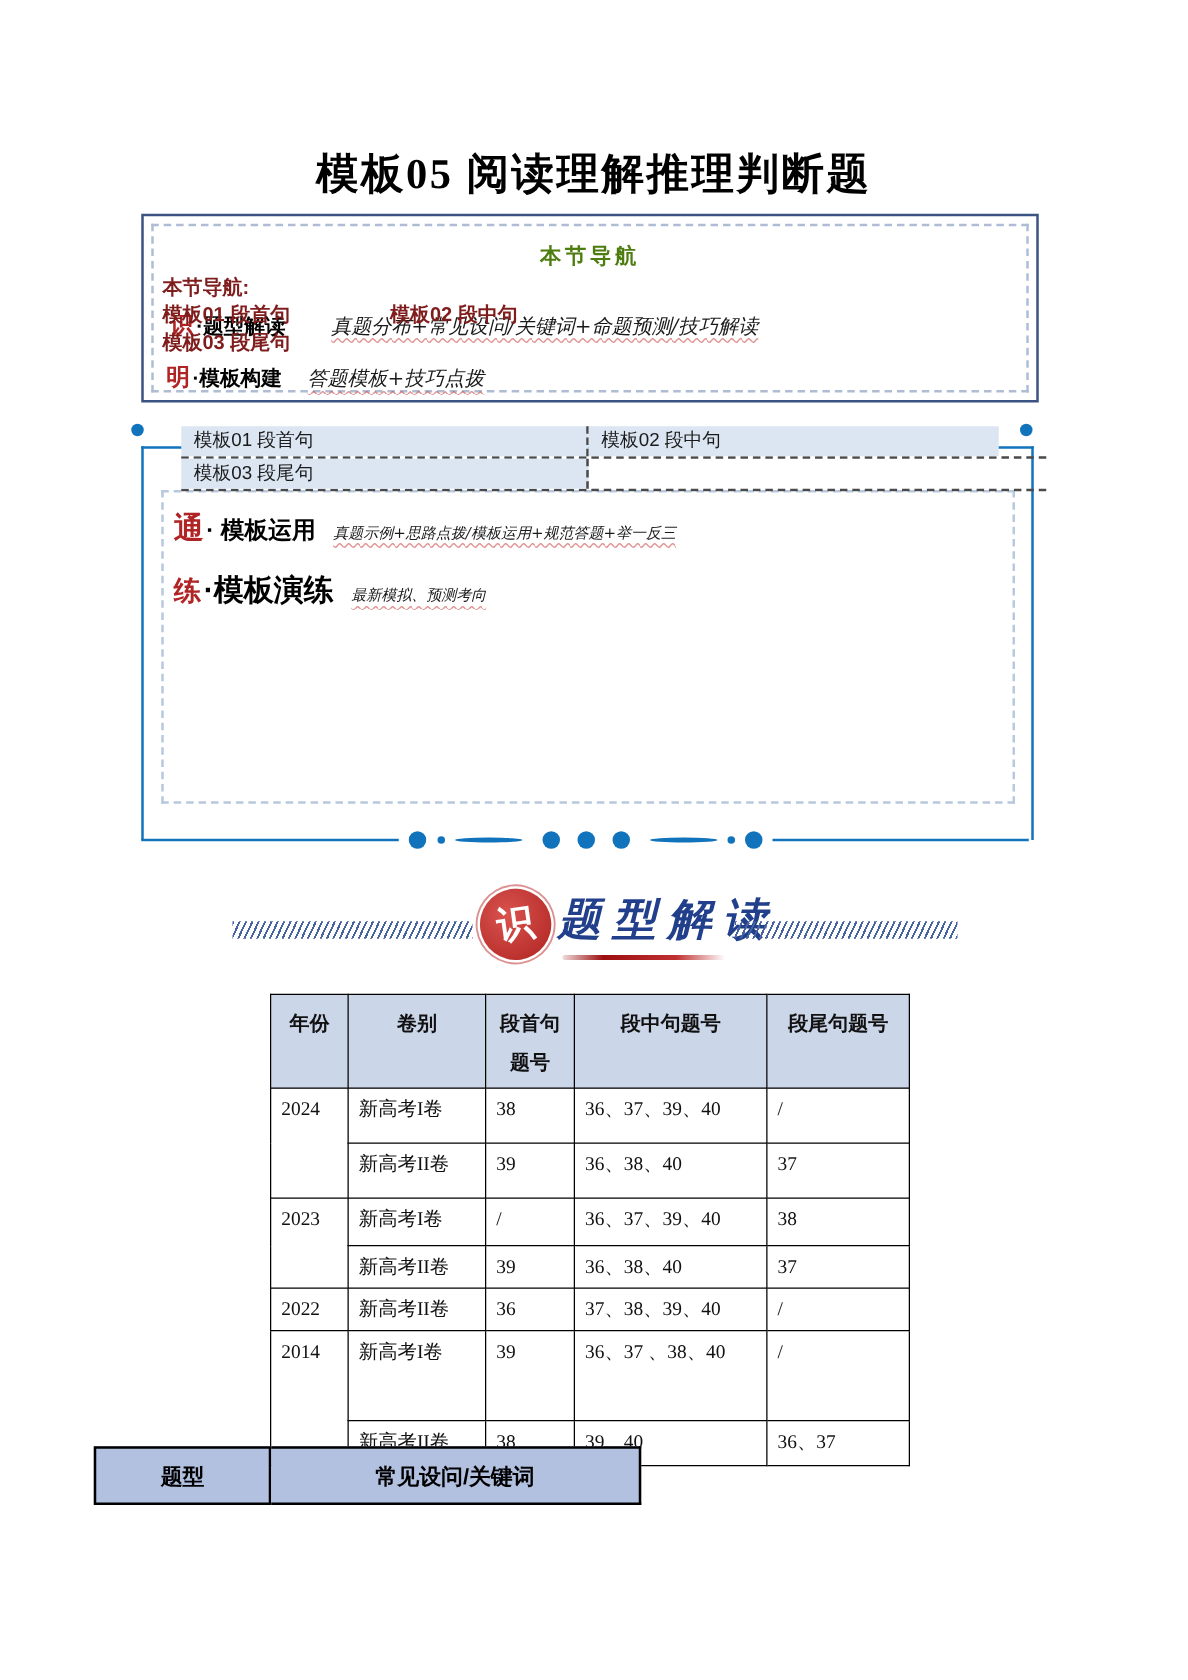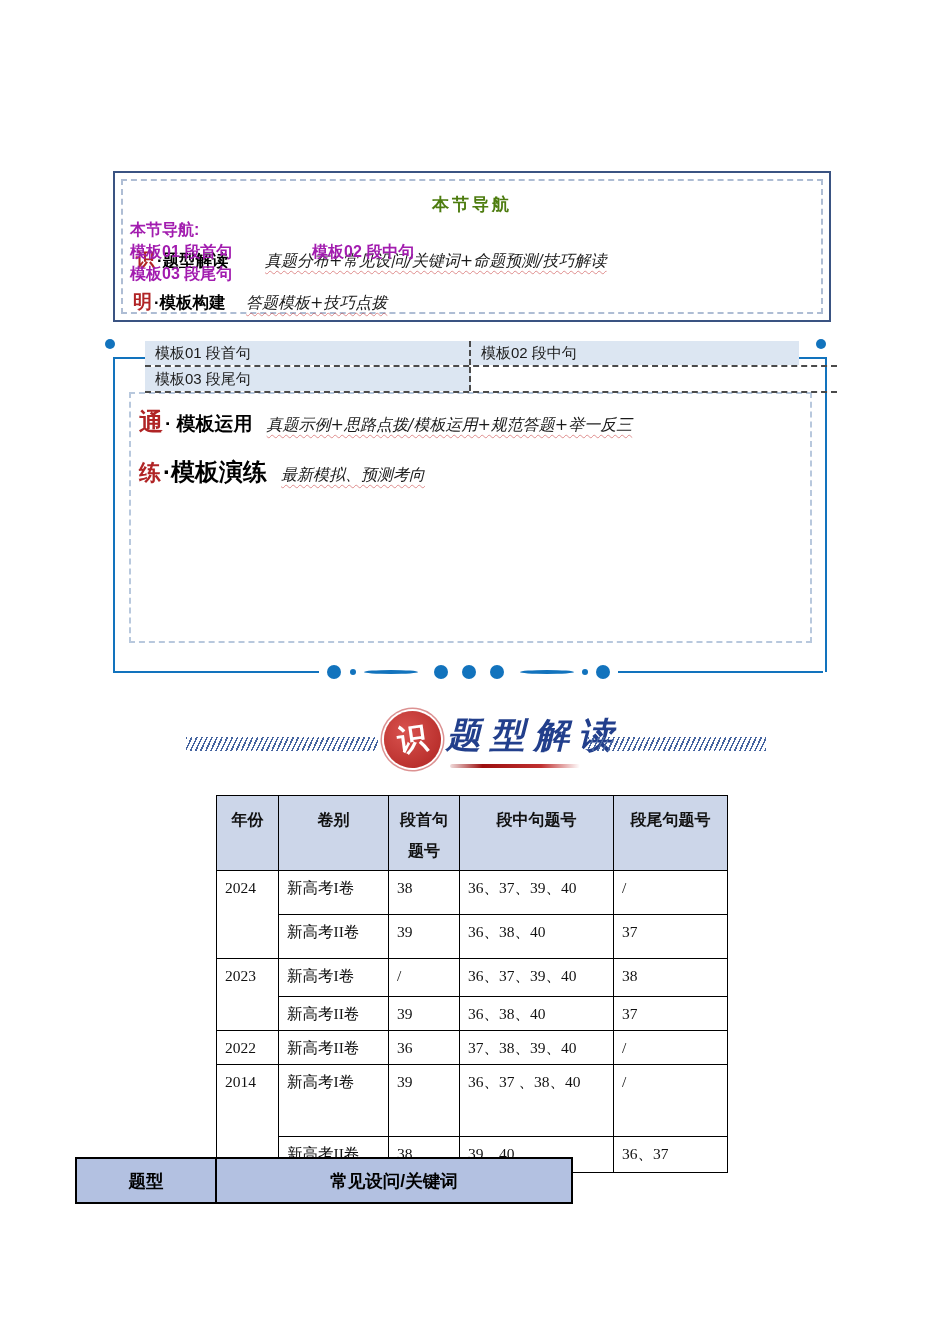--- a/index.html
+++ b/index.html
@@ -11,21 +11,21 @@
     font-family:"Liberation Serif","DejaVu Serif",serif;font-weight:bold;
     font-size:34px;letter-spacing:2px;color:#000;}
 
   
   .nav-box{position:absolute;left:113px;top:171px;width:714px;height:147px;
     border:2px solid #3a5382;background:#fff;}
   .nav-box .inner-dash{position:absolute;inset:6px;border:2px dashed #aebdd4;}
   .nav-box-title{position:absolute;left:0;top:20px;width:100%;text-align:center;
     color:#4d7c0f;font-weight:bold;font-size:17px;letter-spacing:3px;}
   .nav-abs{position:absolute;white-space:nowrap;}
-  .bold-black{font-weight:bold;font-size:16px;color:#a21caf;z-index:2;}
+  .bold-black{font-weight:bold;font-size:16px;color:#7f1d1d;z-index:2;}
   .nav-list-heading{left:15px;top:47px;}
   .nav-item1{left:15px;top:69px;}
   .nav-item2{left:197px;top:69px;}
   .nav-item3{left:15px;top:91px;}
   .tag-layer{z-index:1;}
   .tag1{left:21px;top:74px;}
   .desc1{left:150px;top:78px;}
   .tag2{left:18px;top:116px;}
   .red-seal-char{font-family:"DejaVu Serif",serif;font-weight:bold;color:#b02425;
     font-size:19px;margin-right:2px;}
@@ -50,21 +50,21 @@
   .band-c2{width:328px;background:#dce6f2;}
   .band-c2.empty{background:transparent;}
   .band-fill{flex:1;}
   .plan-dash{position:absolute;left:14px;top:33px;width:679px;height:247px;
     border:2px dashed #b8c8dd;}
   .tag-row{position:absolute;left:8px;display:flex;align-items:baseline;white-space:nowrap;}
   .tag-row.r1{top:12px;}
   .tag-row.r2{top:62px;}
   .big-red{font-size:24px;}
   .tag-row .tag-label{font-size:19px;}
-  .tag-row .script{font-size:16px;margin-left:14px;}
+  .tag-row .script{font-size:12px;margin-left:14px;}
 
   
   .ornament{position:absolute;left:113px;top:663px;width:710px;height:18px;
     display:flex;align-items:center;}
   .orn-line{height:2px;background:#1273bd;flex:1;}
   .orn-dot{border-radius:50%;background:#1273bd;flex:none;}
   .orn-big{width:14px;height:14px;}
   .orn-sm{width:6px;height:6px;}
   .orn-taper{width:54px;height:4px;border-radius:50%;background:#1273bd;flex:none;}
   .ml8{margin-left:8px;} .ml9{margin-left:9px;} .ml14{margin-left:14px;} .ml16{margin-left:16px;}
@@ -99,27 +99,28 @@
   .rh5{height:28px;} .rh-big{height:72px;} .rh7{height:36px;}
   .big-cell{font-size:19px;}
   .wrap-hard{word-break:break-all;line-height:2.1;}
 
   
   .bottom-row{position:absolute;left:75px;top:1157px;width:800px;height:47px;
     display:flex;z-index:5;}
   .bottom-cell{box-sizing:border-box;background:#b3c1e1;border:2px solid #000;
     display:flex;align-items:center;justify-content:center;
     font-weight:bold;font-size:17.5px;color:#000;}
-  .bc1{width:142px;} .bc2{width:318px;border-left:none;} .bc3{width:356px;border-left:none;}
+  .bc1{width:142px;} .bc2{width:318px;border-left:none;} .bc3{width:296px;border-left:none;}
 </style>
 </head>
 <body>
 
 <div id="page">
 
+  <div class="doc-title">模板05 阅读理解推理判断题</div>
 
   <div class="nav-box">
     <div class="inner-dash"></div>
     <div class="nav-box-title">本节导航</div>
 
     <div class="nav-abs tag-layer tag1">
       <span class="red-seal-char">识</span><span class="tag-label">·题型解读</span>
     </div>
     <div class="nav-abs tag-layer desc1 script">真题分布+常见设问/关键词+命题预测/技巧解读</div>
 

